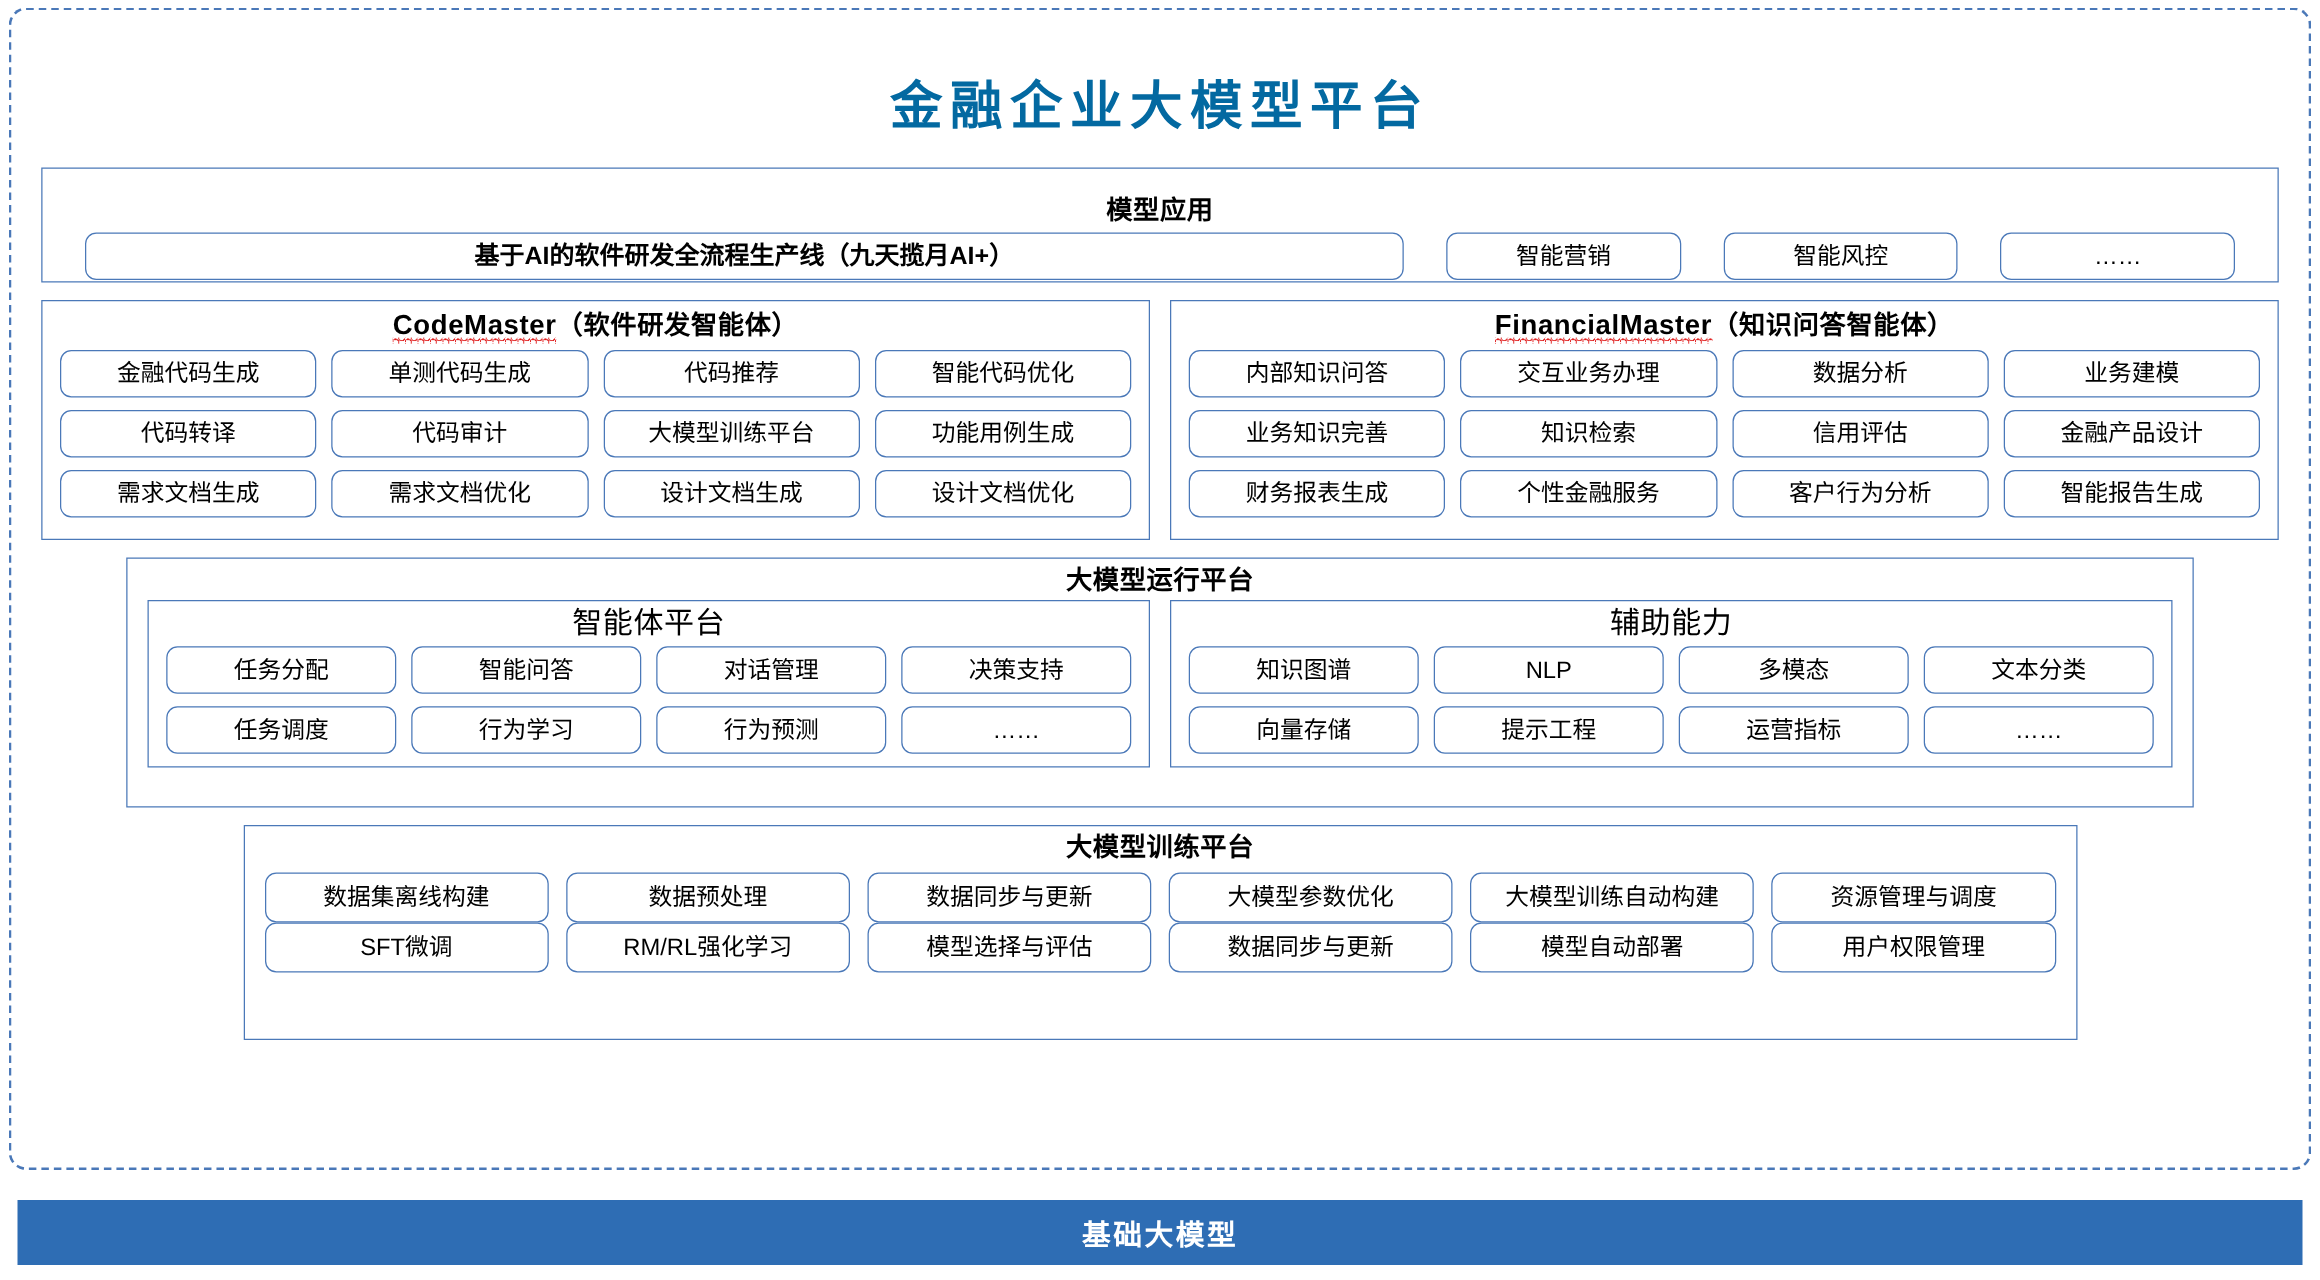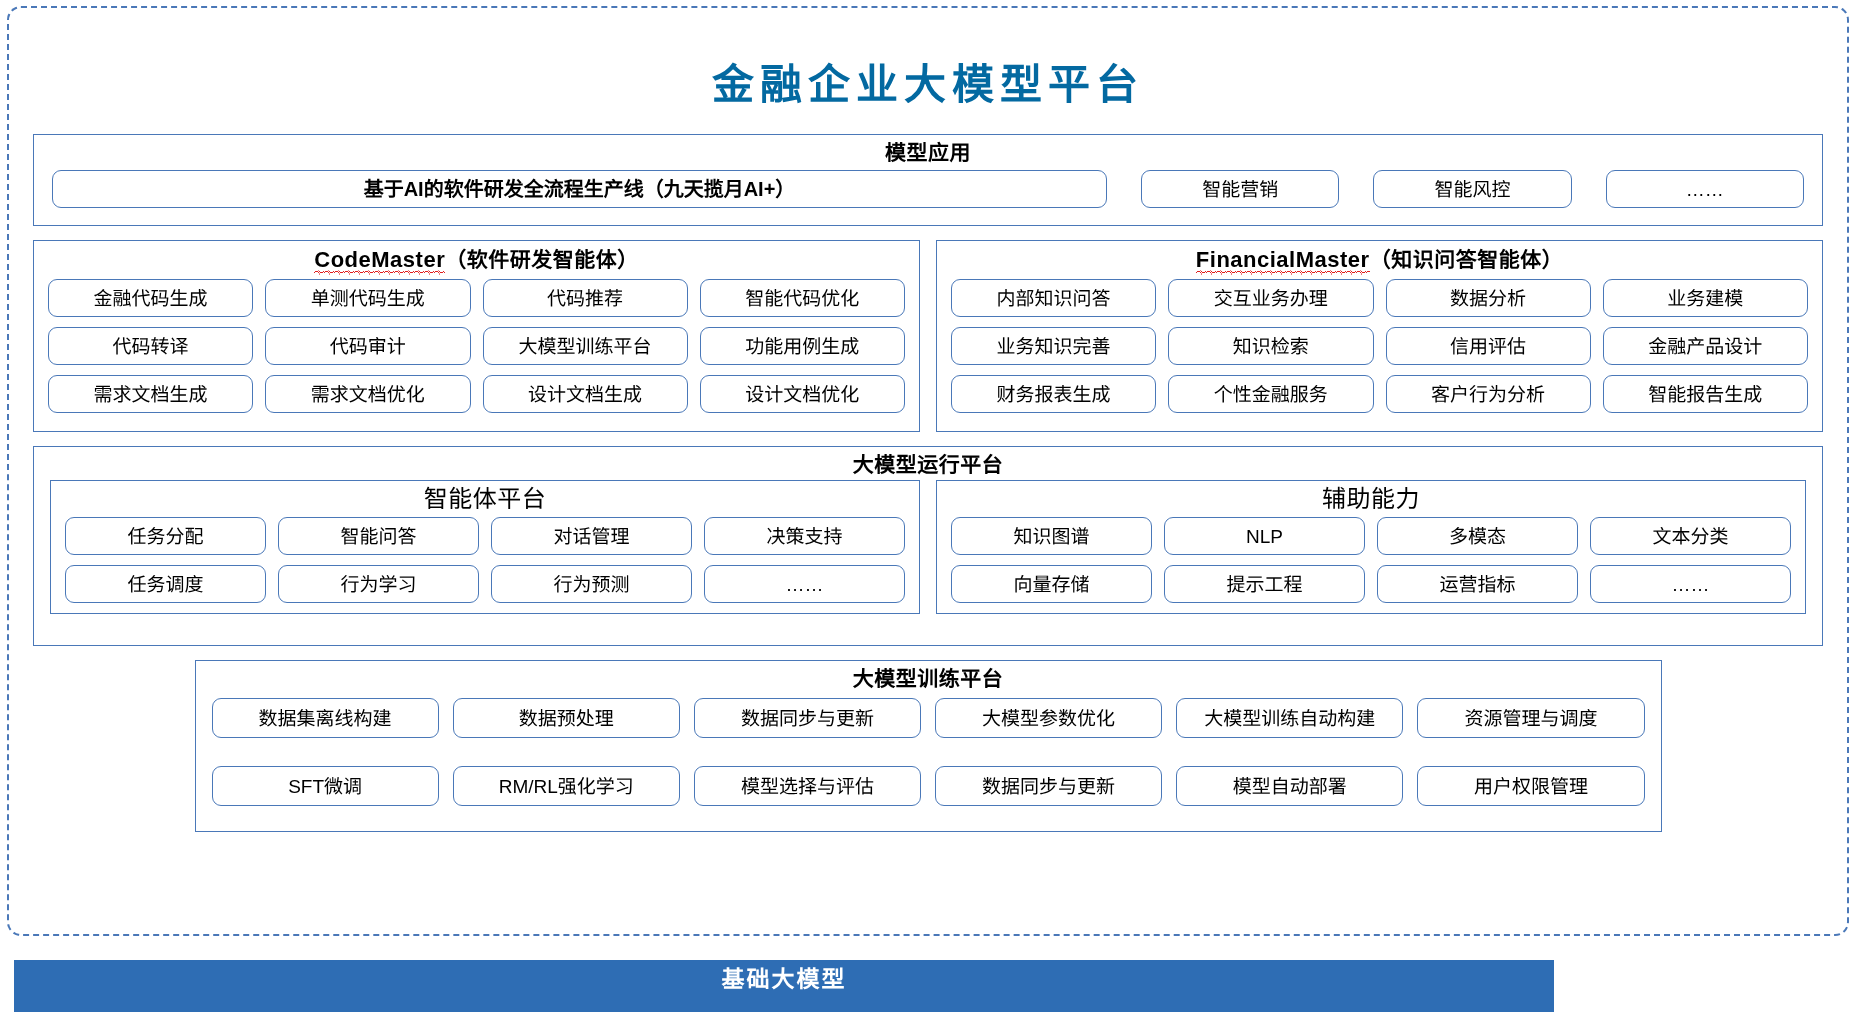--- a/index.html
+++ b/index.html
@@ -105,21 +105,21 @@
   .pill.bold {
     font-weight: 700;
     font-size: 20px;
   }
 
   
   #app-panel {
     width: 1790px;
     margin-top: 14px;
     height: 92px;
-    padding: 0;
+    padding: 16px;
   }
   #app-row {
     display: flex;
     align-items: center;
     gap: 34px;
     padding: 0 18px;
     margin-top: 2px;
   }
   #app-row .pill:first-child { flex: 0 0 1055px; }
   #app-row .pill { flex: 1 1 0; }
@@ -137,21 +137,21 @@
   }
   .grid4 {
     display: grid;
     grid-template-columns: repeat(4, 1fr);
     gap: 10px 12px;
     padding: 4px 14px 10px 14px;
   }
 
   
   #runtime-panel {
-    width: 1790px;
+    width: 1654px;
     margin: 14px auto 0 auto;
     height: 200px;
   }
   #runtime-inner {
     display: flex;
     gap: 16px;
     padding: 0 16px 10px 16px;
   }
   .subpanel {
     flex: 1 1 0;
@@ -163,33 +163,34 @@
 
   
   #training-panel {
     width: 1467px;
     margin: 14px auto 0 auto;
     height: 172px;
   }
   .grid6 {
     display: grid;
     grid-template-columns: repeat(6, 1fr);
-    gap: 28px 14px;
+    gap: 0 14px;
     padding: 4px 16px 12px 16px;
   }
   .grid6 .pill { height: 40px; }
 
   
   #base-bar {
     position: absolute;
     left: 14px;
     top: 960px;
-    width: 1540px;
+    width: 1828px;
     height: 52px;
     display: flex;
+    align-items: center;
     justify-content: center;
     color: #ffffff;
     font-size: 23px;
     font-weight: 700;
     letter-spacing: 2px;
   }
 </style>
 </head>
 <body>
 

